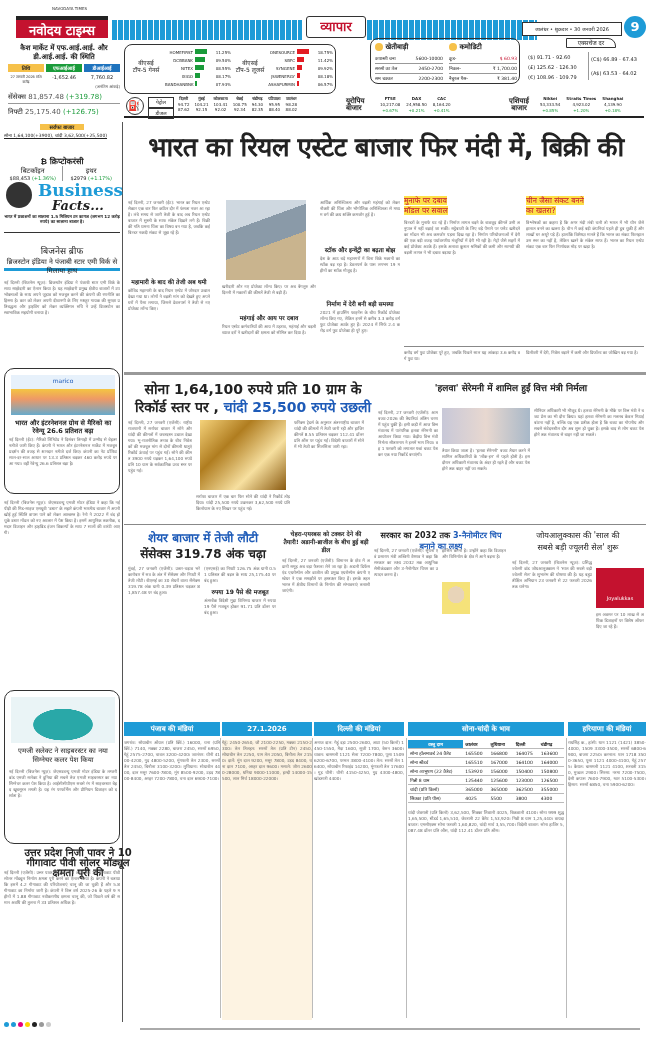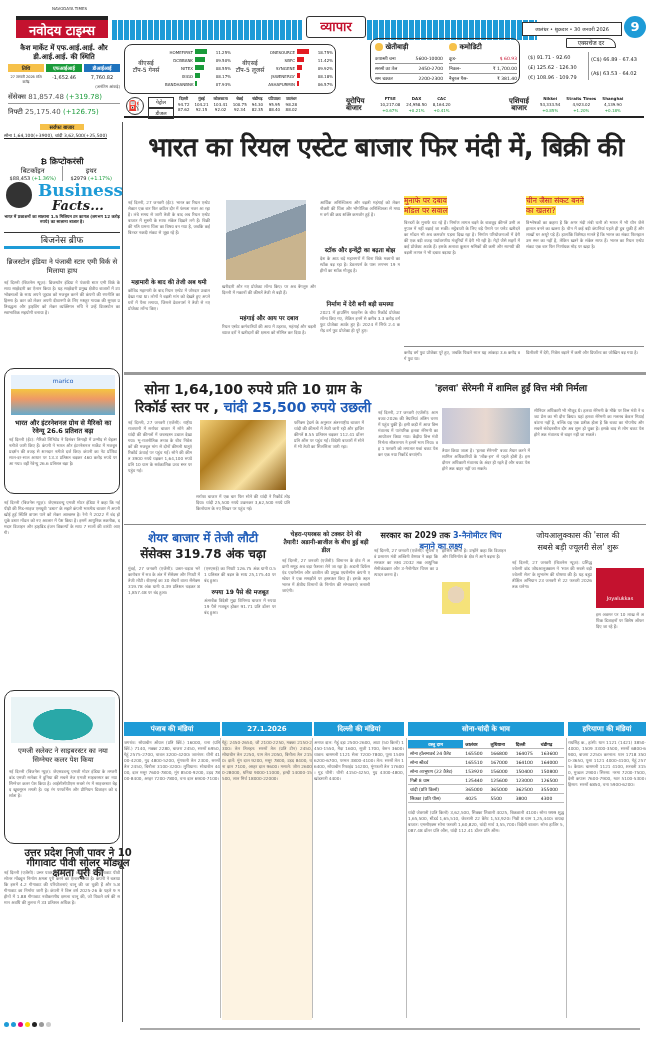--- a/index.html
+++ b/index.html
@@ -214,21 +214,21 @@
   </div>
 </div>
 
 <div class="abs" style="left:4px;top:180px;width:116px;height:42px">
   <div class="abs" style="left:2px;top:2px;width:26px;height:26px;border-radius:50%;background:#333"></div>
   <div class="abs" style="left:34px;top:0;font-family:'DejaVu Serif',serif;font-weight:bold;font-size:17px;color:#1e9bd7">Business</div>
   <div class="abs" style="left:48px;top:18px;font-family:'DejaVu Serif',serif;font-style:italic;font-weight:bold;font-size:13px;color:#222">Facts...</div>
   <div class="abs" style="left:0;top:34px;width:116px;font-size:4.2px;line-height:5px;text-align:center;font-weight:bold">भारत में प्रकाशनों का सालाना 1.5 मिलियन टन कागज (लगभग 12 करोड़ रुपये) का सालाना बाजार है।</div>
 </div>
 
-<div class="abs" style="left:4px;top:232px;width:116px;border-top:1px solid #333;border-bottom:3px solid #1e9bd7;padding:0 0;font-size:9px;text-align:center">बिजनेस ब्रीफ</div>
+<div class="abs" style="left:4px;top:232px;width:116px;border-top:1px solid #333;border-bottom:3px solid #1e9bd7;padding:11px 0;font-size:9px;text-align:center">बिजनेस ब्रीफ</div>
 <div class="abs headline" style="left:4px;top:258px;width:116px;font-size:7px;line-height:9px;font-weight:normal">ब्रिजस्टोन इंडिया ने पंजाबी स्टार एमी विर्क से मिलाया हाथ</div>
 <div class="fillertext" style="left:4px;top:280px;width:116px;height:88px"><span>नई दिल्ली (बिजनेस न्यूज़):</span> ब्रिजस्टोन इंडिया ने पंजाबी स्टार एमी विर्क के साथ साझेदारी का ऐलान किया है। यह साझेदारी प्रमुख क्षेत्रीय बाजारों में उपभोक्ताओं के साथ अपने जुड़ाव को मजबूत करने की कंपनी की रणनीति का हिस्सा है। कार को लेकर अपनी दीवानगी के लिए मशहूर गायक की सुरक्षा प्रतिबद्धता और ड्राइविंग को लेकर व्यक्तिगत रुचि ने उन्हें ब्रिजस्टोन का स्वाभाविक सहयोगी बनाया है।</div>
 
 <div class="abs box" style="left:4px;top:368px;width:116px;height:126px;border-radius:10px">
   <div class="abs maricoimg" style="left:6px;top:6px;width:104px;height:40px"></div>
   <div class="abs" style="left:40px;top:8px;width:36px;font-size:6px;color:#1e5bb8;text-align:center">marico</div>
   <div class="abs headline" style="left:4px;top:50px;width:108px;font-size:6.5px;line-height:8px">भारत और इंटरनेशनल ग्रोथ से मैरिको का रेवेन्यू 26.6 प्रतिशत बढ़ा</div>
   <div class="fillertext" style="left:4px;top:68px;width:108px;height:56px"><span>नई दिल्ली (ईंट):</span> मैरिको लिमिटेड ने दिसंबर तिमाही में उम्मीद से बेहतर नतीजे जारी किए हैं। कंपनी ने भारत और इंटरनेशनल मार्केट में मजबूत प्रदर्शन की वजह से शानदार नतीजे दर्ज किए। कंपनी का नेट प्रॉफिट साल-दर-साल आधार पर 13.3 प्रतिशत बढ़कर 460 करोड़ रुपये पर आ गया। वहीं रेवेन्यू 26.6 प्रतिशत बढ़ा है।</div>
 </div>
 
@@ -311,21 +311,21 @@
   <div>सेंसेक्स 319.78 अंक चढ़ा</div>
 </div>
 <div class="fillertext" style="left:128px;top:566px;width:72px;height:80px"><span>मुंबई, 27 जनवरी (एजेंसी):</span> उतार-चढ़ाव भरे कारोबार में सत्र के अंत में सेंसेक्स और निफ्टी में तेजी लौटी। बीएसई का 30 शेयरों वाला सेंसेक्स 319.78 अंक यानी 0.39 प्रतिशत चढ़कर 81,857.48 पर बंद हुआ।</div>
 <div class="fillertext" style="left:204px;top:566px;width:72px;height:20px">(एनएसई) का निफ्टी 126.75 अंक यानी 0.51 प्रतिशत की बढ़त के साथ 25,175.40 पर बंद हुआ।</div>
 <div class="abs headline" style="left:204px;top:588px;width:72px;font-size:6px">रुपया 19 पैसे की मजबूत</div>
 <div class="fillertext" style="left:204px;top:598px;width:72px;height:48px">अंतरबैंक विदेशी मुद्रा विनिमय बाजार में रुपया 19 पैसे मजबूत होकर 91.71 प्रति डॉलर पर बंद हुआ।</div>
 
 <div class="abs headline" style="left:282px;top:530px;width:88px;font-size:6px;line-height:8px">चेहरा-एयरबस को टक्कर देने की तैयारी! अडानी-ब्राजील के बीच हुई बड़ी डील</div>
 <div class="fillertext" style="left:282px;top:558px;width:88px;height:90px"><span>नई दिल्ली, 27 जनवरी (एजेंसी):</span> विमानन के क्षेत्र में अडानी समूह अब बड़ा फैसला लेने जा रहा है। अडानी डिफेंस एंड एयरोस्पेस और ब्राजील की प्रमुख एयरोस्पेस कंपनी एम्ब्रेयर ने एक समझौते पर हस्ताक्षर किए हैं। इसके तहत भारत में क्षेत्रीय विमानों के निर्माण की संभावनाएं तलाशी जाएंगी।</div>
 
-<div class="abs headline" style="left:374px;top:530px;width:134px;font-size:8px;line-height:11px"><span>सरकार का 2029 तक </span><span class="blue">3-नैनोमीटर चिप बनाने का लक्ष्य</span></div>
+<div class="abs headline" style="left:374px;top:530px;width:134px;font-size:8px;line-height:11px"><span>सरकार का 2032 तक </span><span class="blue">3-नैनोमीटर चिप बनाने का लक्ष्य</span></div>
 <div class="fillertext" style="left:374px;top:548px;width:64px;height:100px"><span>नई दिल्ली, 27 जनवरी (एजेंसी):</span> सूचना एवं प्रसारण मंत्री अश्विनी वैष्णव ने कहा कि सरकार का लक्ष्य 2032 तक आधुनिक सेमीकंडक्टर और 3-नैनोमीटर चिप्स का उत्पादन करना है।</div>
 <div class="img" style="left:442px;top:582px;width:28px;height:32px;background:radial-gradient(circle at 50% 40%,#e8d4b8 0 35%,#f5e27a 36%)"></div>
 <div class="fillertext" style="left:442px;top:548px;width:64px;height:100px;padding-top:0">हासिल करना है। उन्होंने कहा कि डिजाइन और विनिर्माण के क्षेत्र में आगे बढ़ना है।</div>
 
 <div class="abs headline" style="left:512px;top:530px;width:132px;font-size:8px;line-height:12px;font-weight:normal">
   <div>जोयआलुक्कास की 'साल की</div>
   <div>सबसे बड़ी ज्यूलरी सेल' शुरू</div>
 </div>
 <div class="fillertext" style="left:512px;top:560px;width:80px;height:90px"><span>नई दिल्ली, 27 जनवरी (बिजनेस न्यूज़):</span> प्रसिद्ध ज्वेलरी ब्रांड जोयआलुक्कास ने 'साल की सबसे बड़ी ज्वेलरी सेल' के शुभारंभ की घोषणा की है। यह बहुप्रतीक्षित अभियान 23 जनवरी से 22 फरवरी 2026 तक चलेगा।</div>
 <div class="abs" style="left:596px;top:568px;width:48px;height:40px;background:#c4122f;color:#fff;text-align:center;font-size:5px;line-height:60px"><span>Joyalukkas</span></div>

